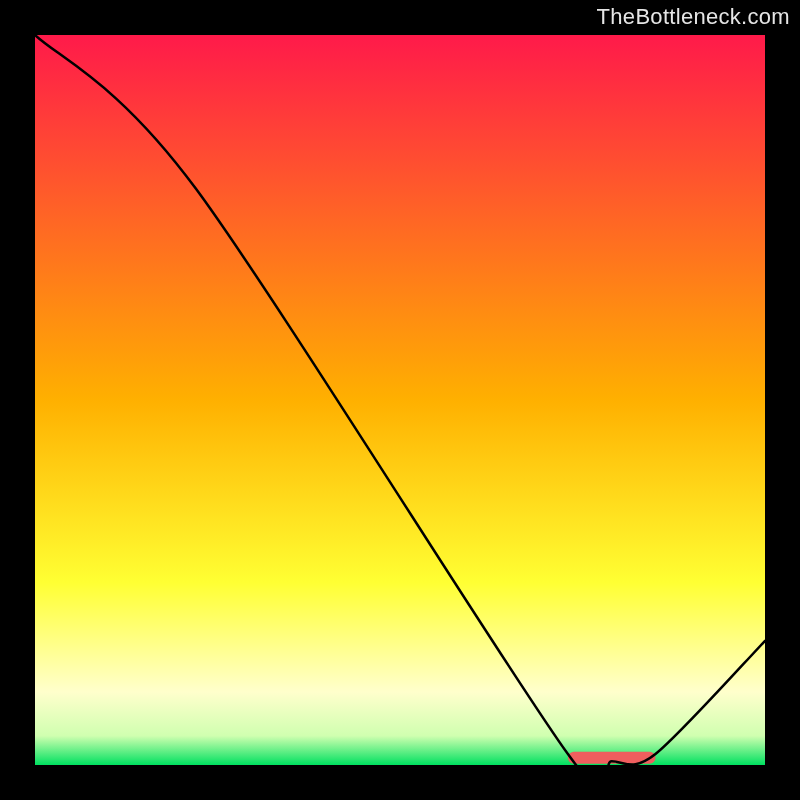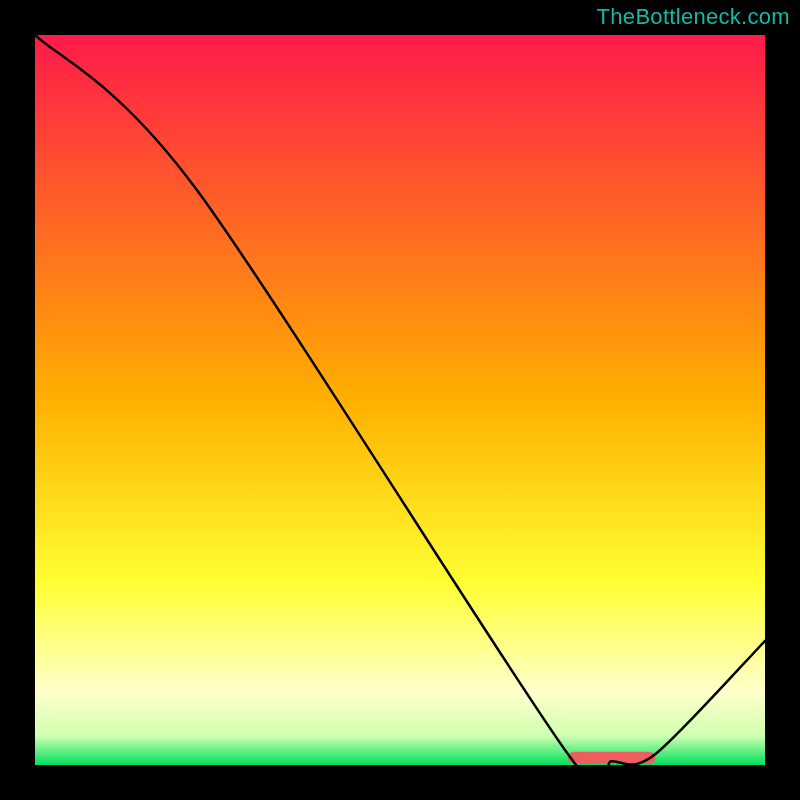--- a/index.html
+++ b/index.html
@@ -13,21 +13,21 @@
   .outer {
     position: relative;
     width: 800px;
     height: 800px;
     background: #000000;
   }
   .watermark {
     position: absolute;
     top: 4px;
     right: 10px;
-    color: #14b8a6;
+    color: #e5e5e5;
     font-size: 22px;
     font-weight: 500;
     letter-spacing: 0.3px;
     z-index: 10;
   }
   .plot-area {
     position: absolute;
     left: 35px;
     top: 35px;
     width: 730px;

